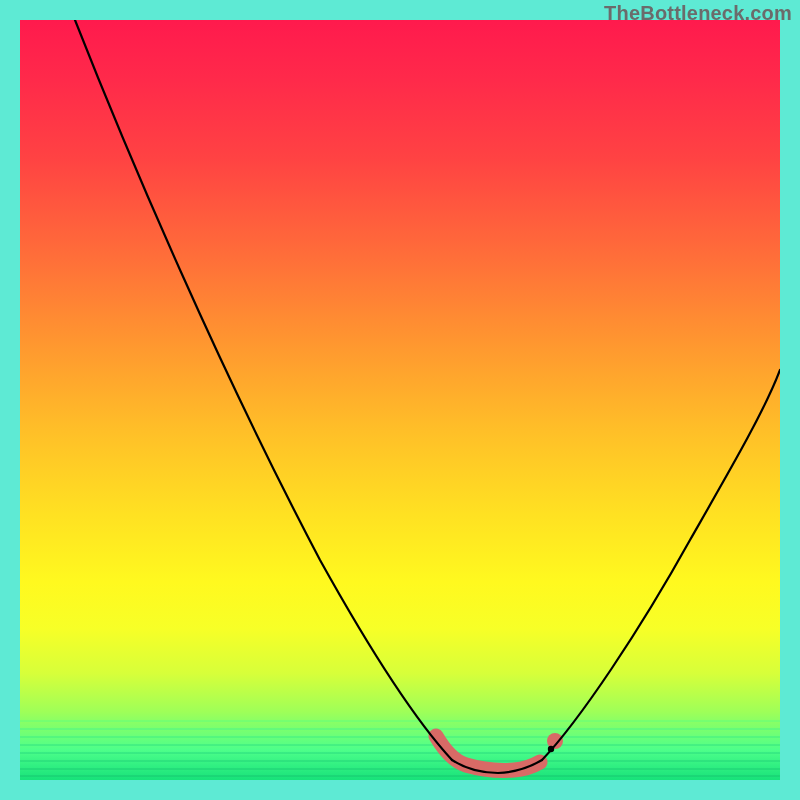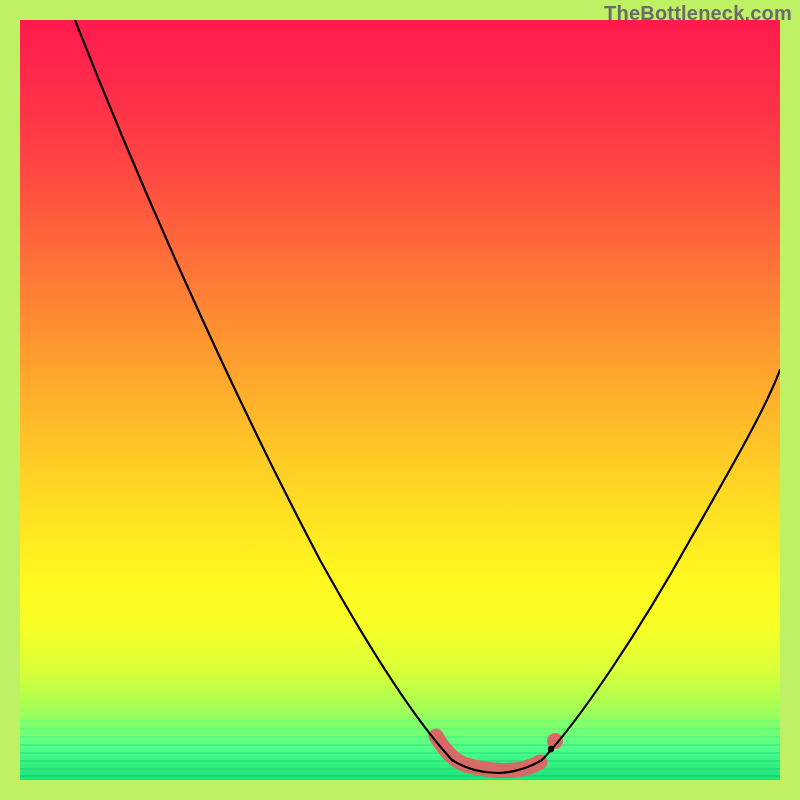--- a/index.html
+++ b/index.html
@@ -8,21 +8,21 @@
     width: 800px;
     height: 800px;
     background: #000;
     overflow: hidden;
     font-family: Arial, Helvetica, sans-serif;
   }
   .stage {
     position: relative;
     width: 800px;
     height: 800px;
-    background: #bef264;
+    background: #5eead4;
   }
   .plot-area {
     position: absolute;
     left: 20px;
     top: 20px;
     width: 760px;
     height: 760px;
     overflow: hidden;
   }
   .gradient-fill {

